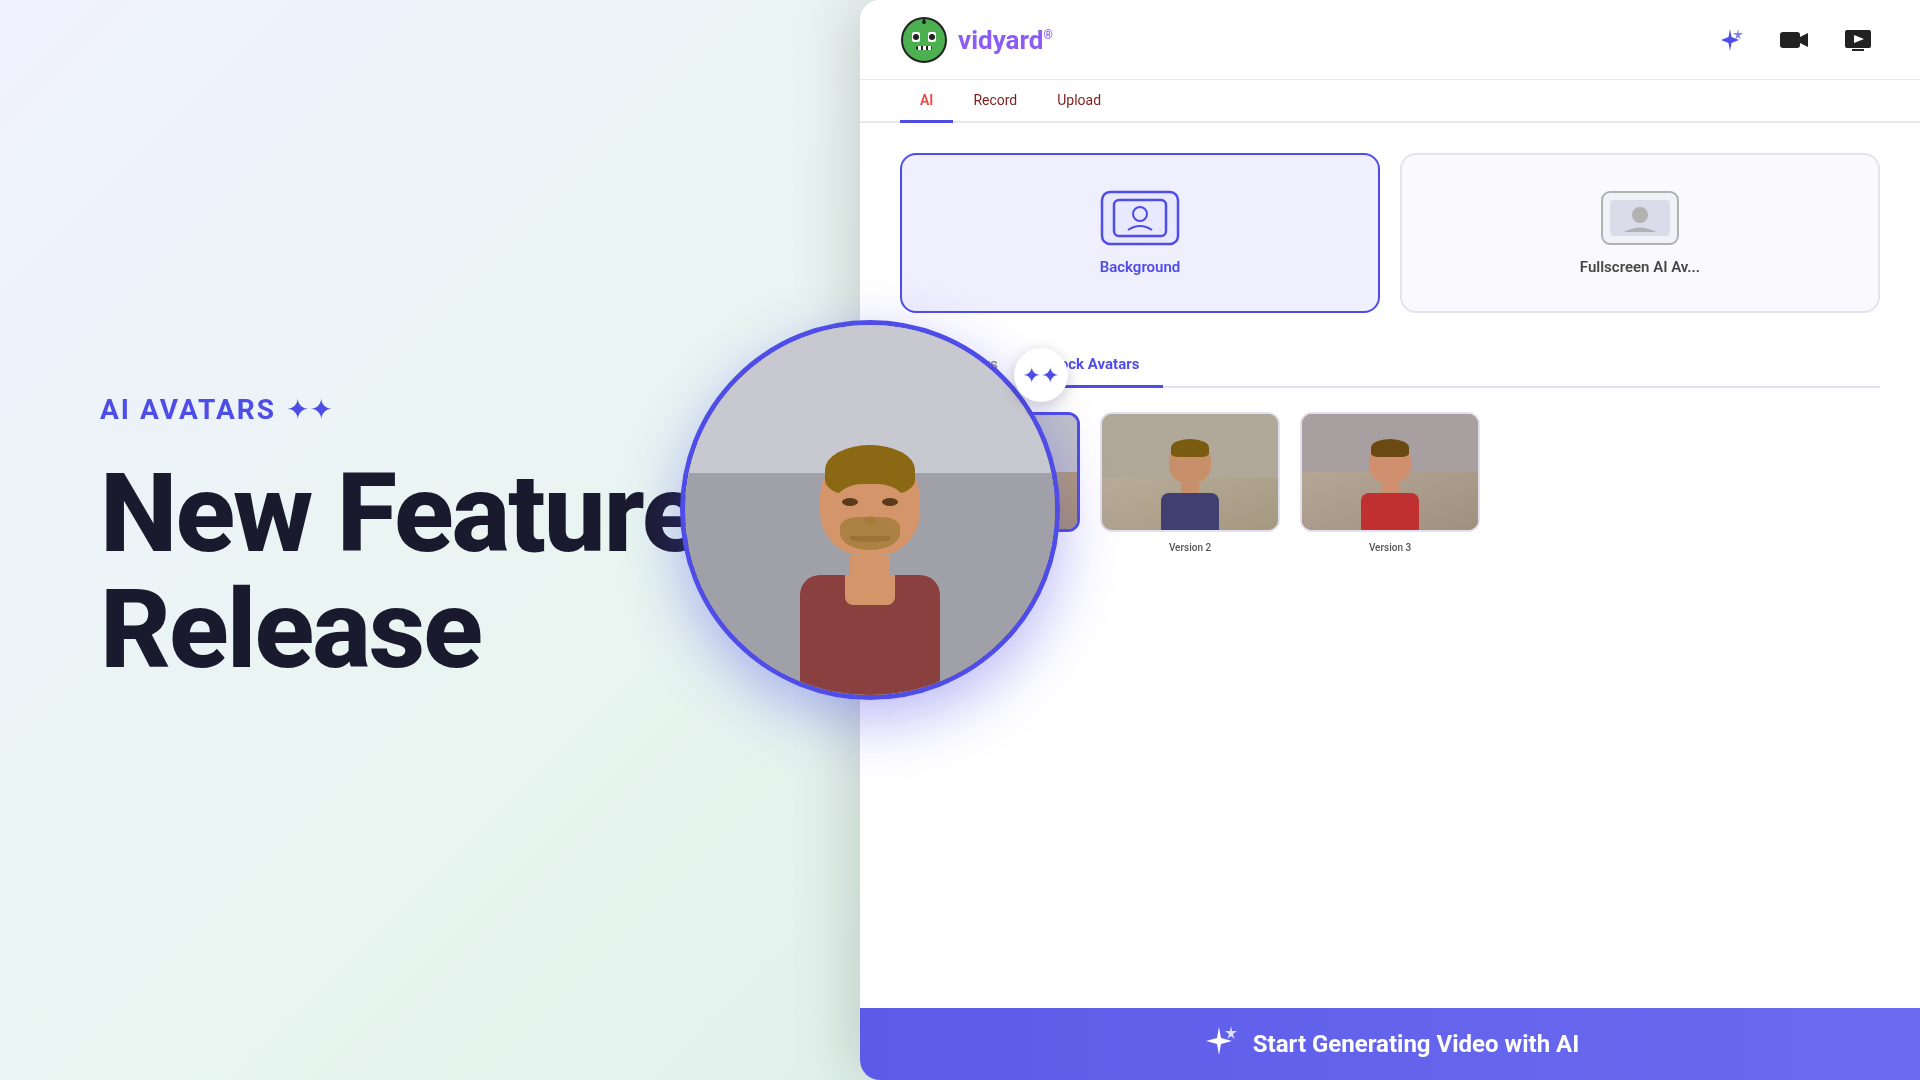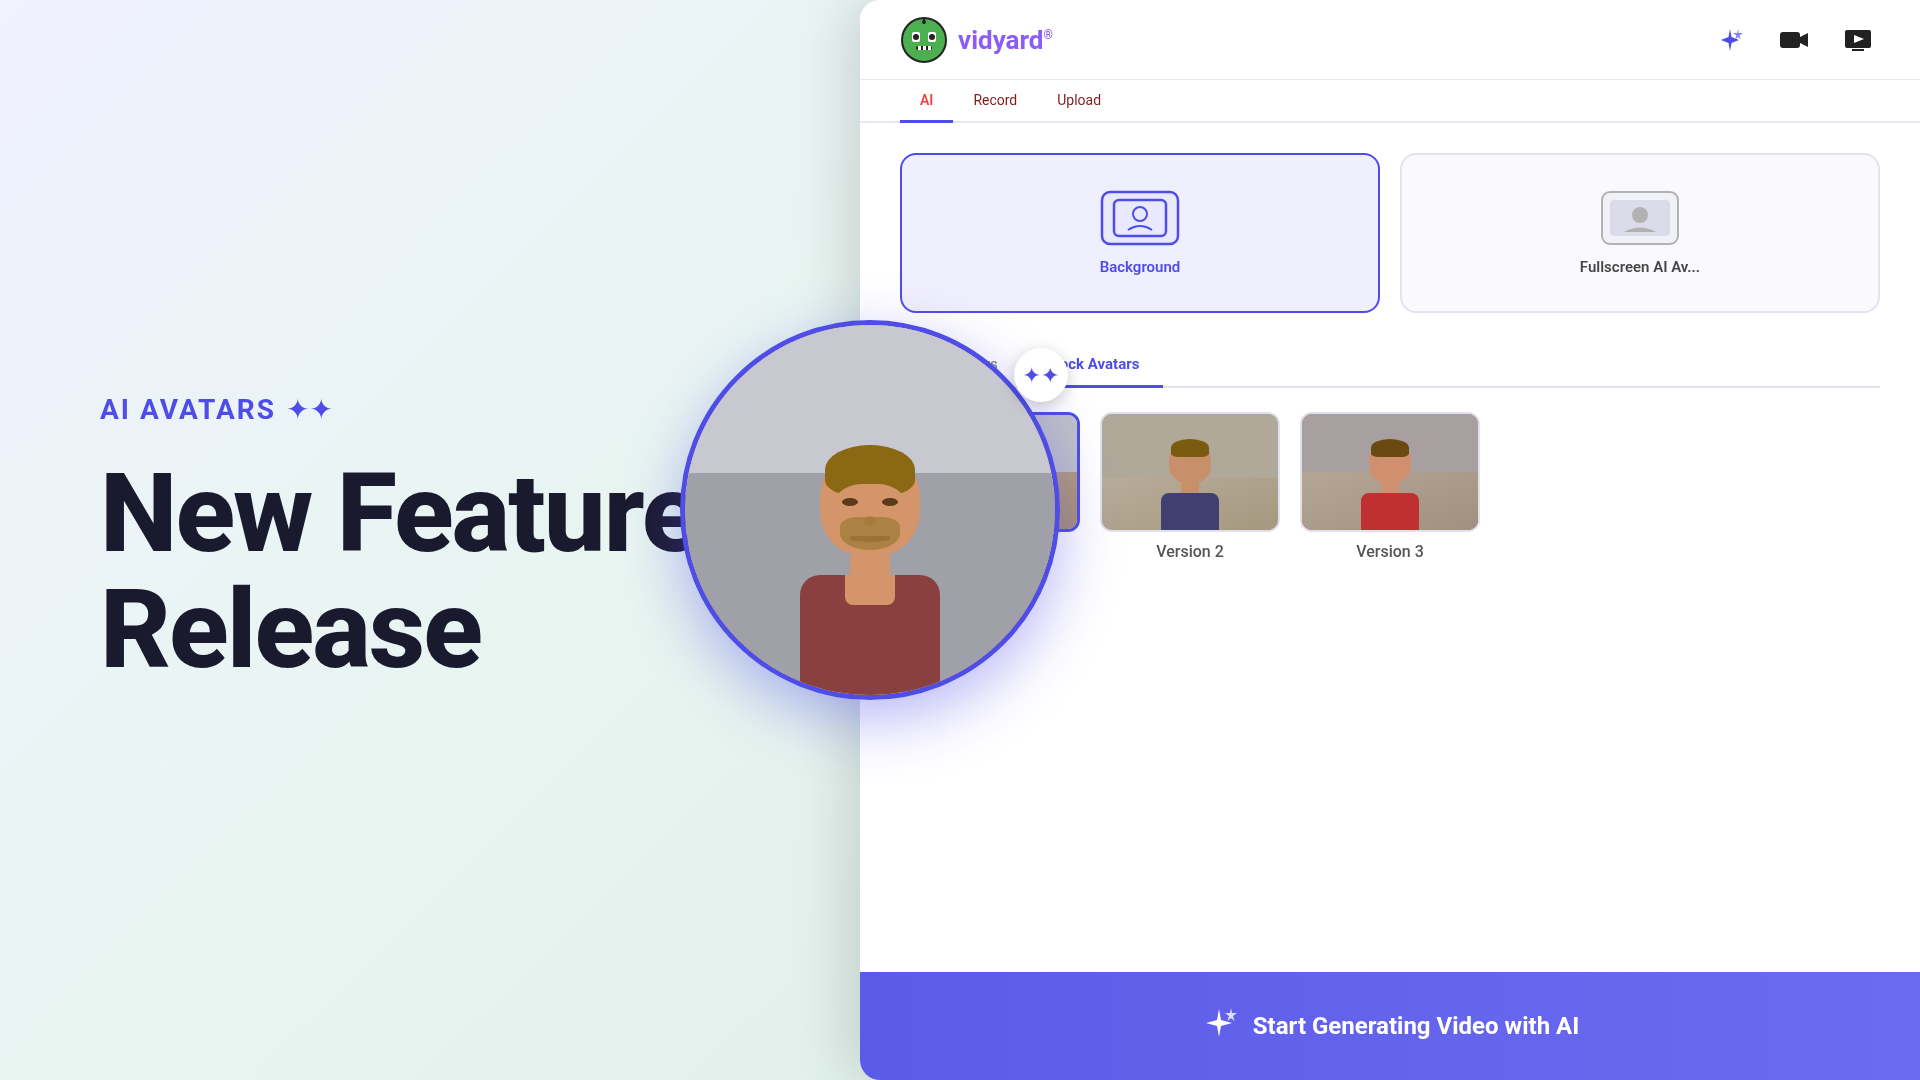--- a/index.html
+++ b/index.html
@@ -212,32 +212,32 @@
       border: 2px solid #e0e0f0;
       background: #e8e8f0;
       position: relative;
     }
 
     .avatar-thumb.selected-thumb {
       border-color: #4f4de8;
     }
 
     .avatar-label {
-      font-size: 16px;
+      font-size: 10px;
       color: #555;
       font-weight: 500;
     }
 
     
     .generate-btn {
       position: absolute;
       bottom: 0;
       left: 0;
       right: 0;
-      height: 108px;
+      height: 72px;
       background: linear-gradient(90deg, #5b5be8 0%, #6b6bf0 100%);
       display: flex;
       align-items: center;
       justify-content: center;
       gap: 16px;
       cursor: pointer;
       border: none;
       width: 100%;
     }
 

